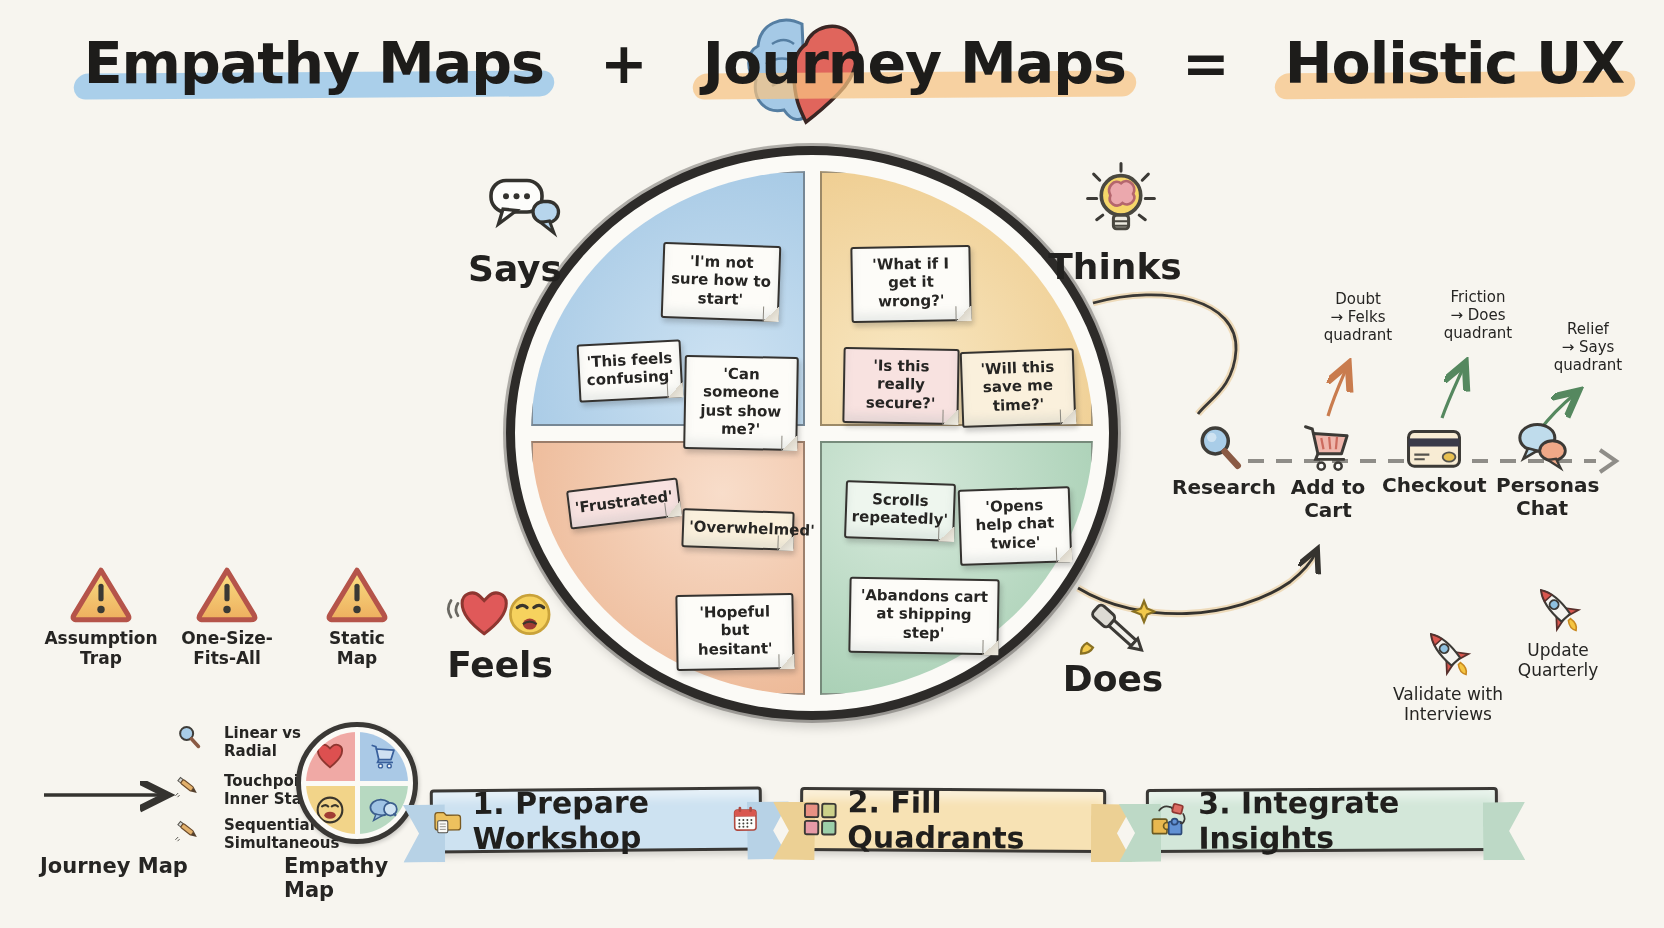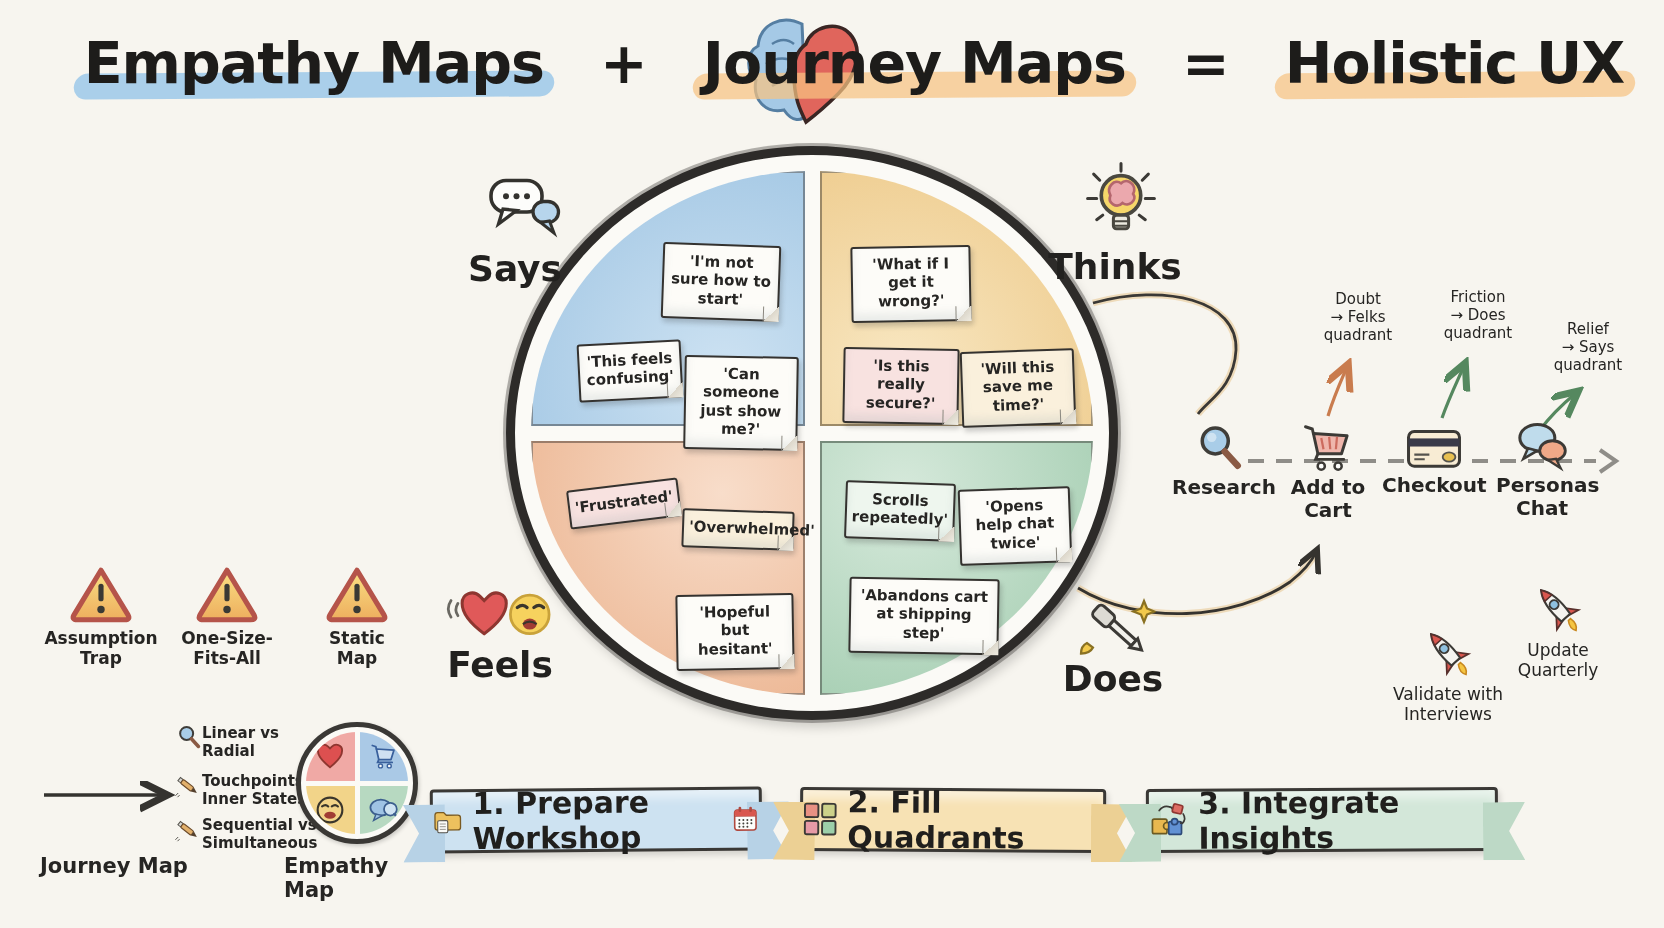--- a/index.html
+++ b/index.html
@@ -51,21 +51,21 @@
 
   
   .stage { position:absolute; z-index:4; text-align:center; }
   .stage .cap { margin-top:2px; font-size:20px; font-weight:bold; line-height:1.15; }
   .ann { position:absolute; z-index:3; font-size:15px; font-weight:normal; line-height:1.2; text-align:center;margin-left:10px; }
 
   .practice { position:absolute; z-index:3; text-align:center; }
   .practice .cap { font-size:17px; font-weight:normal; line-height:1.2; }
 
   
-  .cmp-item { position:absolute; z-index:2; display:flex; gap:0; align-items:flex-start; }
+  .cmp-item { position:absolute; z-index:2; display:flex; gap:22px; align-items:flex-start; }
   .cmp-item .cap { font-size:15px; font-weight:bold; line-height:1.2; }
   .maplabel { position:absolute; z-index:2; font-size:21px; font-weight:bold; }
   #minimap { left:296px; top:722px; width:122px; height:122px; border-radius:50%; z-index:2;
              border:5px solid #3a3835; background:#fbfaf6; box-shadow:1px 2px 4px rgba(0,0,0,.2); }
   #minimap .grid { position:absolute; inset:5px; border-radius:50%; overflow:hidden; display:grid;
                    grid-template:1fr 1fr/1fr 1fr; gap:5px; background:#fbfaf6; }
   #minimap .cell { display:flex; align-items:center; justify-content:center; }
   #minimap .c1 { background:#f0a9a5; } #minimap .c2 { background:#aac9e6; }
   #minimap .c3 { background:#f2d489; } #minimap .c4 { background:#b7d9c1; }
 

